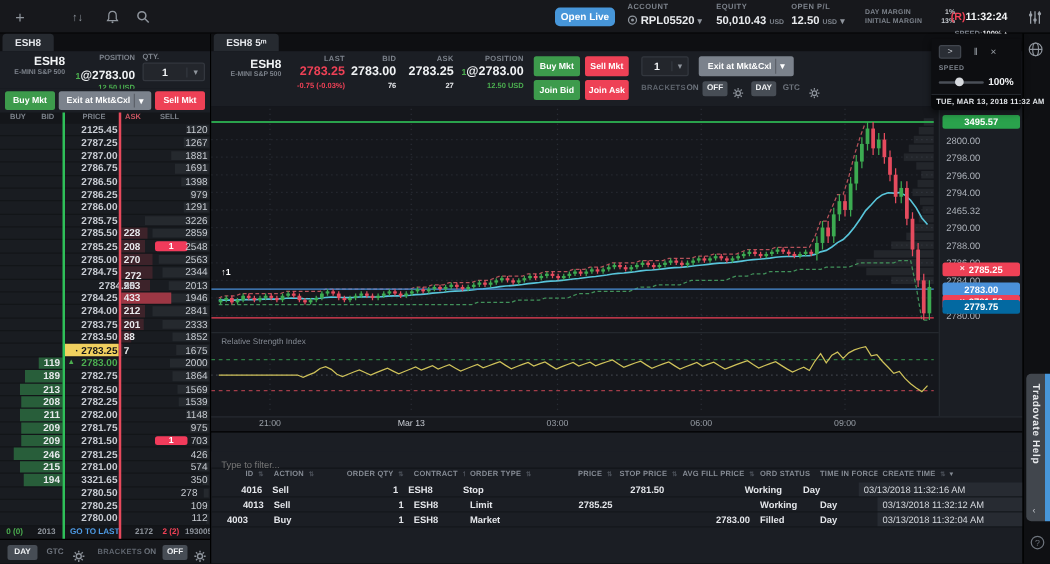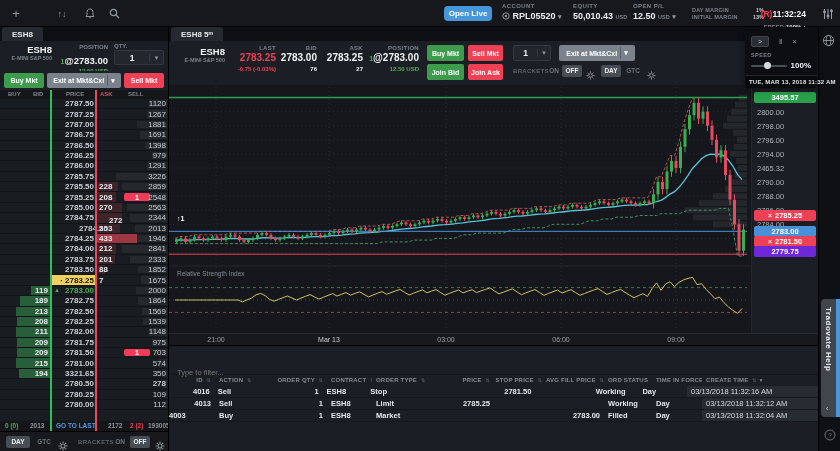--- a/index.html
+++ b/index.html
@@ -214,21 +214,21 @@
       <span class="abs" style="left:8px;top:1px;">BUY</span>
       <span class="abs" style="left:33px;top:1px;">BID</span>
       <span class="abs" style="left:66px;top:1px;">PRICE</span>
       <span class="abs" style="left:100px;top:1px;color:#c75561;">ASK</span>
       <span class="abs" style="left:128px;top:1px;">SELL</span>
     </div>
 
     <div id="ladder">
         <div class="lrow" style="height: 10.3871px;">
           <div style="position: absolute; right: 1px; top: 1px; bottom: 1px; width: 17.6485px; background: rgba(145, 155, 170, 0.1);"></div>
-          <div class="cell" style="left: 52px; width: 42px; justify-content: flex-end; color: rgb(201, 205, 212);">2787.50</div>
+          <div class="cell" style="left: 52px; width: 42px; justify-content: flex-end; color: rgb(201, 205, 212);">2125.45</div>
           <div class="cell" style="right: 2px; width: 34px; justify-content: flex-end; font-weight: normal; color: rgb(200, 204, 210);">1120</div>
         </div>
         <div class="lrow" style="height: 10.3871px;">
           <div style="position: absolute; right: 1px; top: 1px; bottom: 1px; width: 19.9648px; background: rgba(145, 155, 170, 0.1);"></div>
           <div class="cell" style="left: 52px; width: 42px; justify-content: flex-end; color: rgb(201, 205, 212);">2787.25</div>
           <div class="cell" style="right: 2px; width: 34px; justify-content: flex-end; font-weight: normal; color: rgb(200, 204, 210);">1267</div>
         </div>
         <div class="lrow" style="height: 10.3871px;">
           <div style="position: absolute; right: 1px; top: 1px; bottom: 1px; width: 29.64px; background: rgba(145, 155, 170, 0.1);"></div>
           <div class="cell" style="left: 52px; width: 42px; justify-content: flex-end; color: rgb(201, 205, 212);">2787.00</div>
@@ -277,21 +277,21 @@
         <div class="lrow" style="height: 10.3871px;">
           <div style="position: absolute; right: 1px; top: 1px; bottom: 1px; width: 40.3867px; background: rgba(145, 155, 170, 0.1);"></div>
           <div style="position: absolute; left: 97px; top: 0px; bottom: 0px; width: 24.6522px; background: rgba(190, 62, 78, 0.22);"></div>
           <div class="cell" style="left: 99px; width: 30px;">270</div>
           <div class="cell" style="left: 52px; width: 42px; justify-content: flex-end; color: rgb(201, 205, 212);">2785.00</div>
           <div class="cell" style="right: 2px; width: 34px; justify-content: flex-end; font-weight: normal; color: rgb(200, 204, 210);">2563</div>
         </div>
         <div class="lrow" style="height: 10.3871px;">
           <div style="position: absolute; right: 1px; top: 1px; bottom: 1px; width: 36.9358px; background: rgba(145, 155, 170, 0.1);"></div>
           <div style="position: absolute; left: 97px; top: 0px; bottom: 0px; width: 24.8348px; background: rgba(190, 62, 78, 0.22);"></div>
-          <div class="cell" style="left: 109px; width: 30px; margin-top: 6px;">272</div>
+          <div class="cell" style="left: 100px; width: 30px; margin-top: 6px;">272</div>
           <div class="cell" style="left: 52px; width: 42px; justify-content: flex-end; color: rgb(201, 205, 212);">2784.75</div>
           <div class="cell" style="right: 2px; width: 34px; justify-content: flex-end; font-weight: normal; color: rgb(200, 204, 210);">2344</div>
         </div>
         <div class="lrow" style="height: 10.3871px;">
           <div style="position: absolute; right: 1px; top: 1px; bottom: 1px; width: 31.72px; background: rgba(145, 155, 170, 0.1);"></div>
           <div style="position: absolute; left: 97px; top: 0px; bottom: 0px; width: 23.1px; background: rgba(190, 62, 78, 0.22);"></div>
           <div class="cell" style="left: 99px; width: 30px;">253</div>
           <div class="cell" style="left: 52px; width: 56px; justify-content: flex-end; color: rgb(201, 205, 212);">2784.50</div>
           <div class="cell" style="right: 2px; width: 34px; justify-content: flex-end; font-weight: normal; color: rgb(200, 204, 210);">2013</div>
         </div>
@@ -375,37 +375,44 @@
         </div>
         <div class="lrow" style="height: 10.3871px;">
           <div style="position: absolute; right: 1px; top: 1px; bottom: 1px; width: 11.0776px; background: rgba(145, 155, 170, 0.1);"></div>
           <div style="position: absolute; left: 16.56px; top: 0px; bottom: 0px; width: 33.44px; background: rgba(52, 150, 80, 0.55);"></div>
           <div class="cell" style="left: 10px; width: 38px; justify-content: flex-end;">209</div>
           <div class="cell" style="left: 52px; width: 42px; justify-content: flex-end; color: rgb(201, 205, 212);">2781.50</div>
           <div style="position: absolute; left: 124px; top: 1px; width: 26px; bottom: 1px; background: rgb(242, 59, 91); border-radius: 2px; color: rgb(255, 255, 255); font-size: 7px; font-weight: bold; display: flex; align-items: center; justify-content: center;">1</div>
           <div class="cell" style="right: 2px; width: 34px; justify-content: flex-end; font-weight: normal; color: rgb(200, 204, 210);">703</div>
         </div>
         <div class="lrow" style="height: 10.3871px;">
+          <div style="position: absolute; right: 1px; top: 1px; bottom: 1px; width: 6.71273px; background: rgba(145, 155, 170, 0.1);"></div>
+          <div style="position: absolute; left: 10.64px; top: 0px; bottom: 0px; width: 39.36px; background: rgba(52, 150, 80, 0.55);"></div>
+          <div class="cell" style="left: 10px; width: 38px; justify-content: flex-end;">246</div>
+          <div class="cell" style="left: 52px; width: 42px; justify-content: flex-end; color: rgb(201, 205, 212);">2781.25</div>
+          <div class="cell" style="right: 2px; width: 34px; justify-content: flex-end; font-weight: normal; color: rgb(200, 204, 210);">426</div>
+        </div>
+        <div class="lrow" style="height: 10.3871px;">
           <div style="position: absolute; right: 1px; top: 1px; bottom: 1px; width: 9.04485px; background: rgba(145, 155, 170, 0.1);"></div>
           <div style="position: absolute; left: 15.6px; top: 0px; bottom: 0px; width: 34.4px; background: rgba(52, 150, 80, 0.55);"></div>
           <div class="cell" style="left: 10px; width: 38px; justify-content: flex-end;">215</div>
           <div class="cell" style="left: 52px; width: 42px; justify-content: flex-end; color: rgb(201, 205, 212);">2781.00</div>
           <div class="cell" style="right: 2px; width: 34px; justify-content: flex-end; font-weight: normal; color: rgb(200, 204, 210);">574</div>
         </div>
         <div class="lrow" style="height: 10.3871px;">
           <div style="position: absolute; right: 1px; top: 1px; bottom: 1px; width: 5.51515px; background: rgba(145, 155, 170, 0.1);"></div>
           <div style="position: absolute; left: 18.96px; top: 0px; bottom: 0px; width: 31.04px; background: rgba(52, 150, 80, 0.55);"></div>
           <div class="cell" style="left: 10px; width: 38px; justify-content: flex-end;">194</div>
           <div class="cell" style="left: 52px; width: 42px; justify-content: flex-end; color: rgb(201, 205, 212);">3321.65</div>
           <div class="cell" style="right: 2px; width: 34px; justify-content: flex-end; font-weight: normal; color: rgb(200, 204, 210);">350</div>
         </div>
         <div class="lrow" style="height: 10.3871px;">
           <div style="position: absolute; right: 1px; top: 1px; bottom: 1px; width: 4.38061px; background: rgba(145, 155, 170, 0.1);"></div>
           <div class="cell" style="left: 52px; width: 42px; justify-content: flex-end; color: rgb(201, 205, 212);">2780.50</div>
-          <div class="cell" style="right: 2px; width: 34px; justify-content: flex-end; font-weight: bold; color: rgb(200, 204, 210);">278</div>
+          <div class="cell" style="right: 10px; width: 34px; justify-content: flex-end; font-weight: normal; color: rgb(200, 204, 210);">278</div>
         </div>
         <div class="lrow" style="height: 10.3871px;">
           <div style="position: absolute; right: 1px; top: 1px; bottom: 1px; width: 1.71758px; background: rgba(145, 155, 170, 0.1);"></div>
           <div class="cell" style="left: 52px; width: 42px; justify-content: flex-end; color: rgb(201, 205, 212);">2780.25</div>
           <div class="cell" style="right: 2px; width: 34px; justify-content: flex-end; font-weight: normal; color: rgb(200, 204, 210);">109</div>
         </div>
         <div class="lrow" style="height: 10.3871px;">
           <div style="position: absolute; right: 1px; top: 1px; bottom: 1px; width: 1.76485px; background: rgba(145, 155, 170, 0.1);"></div>
           <div class="cell" style="left: 52px; width: 42px; justify-content: flex-end; color: rgb(201, 205, 212);">2780.00</div>
           <div class="cell" style="right: 2px; width: 34px; justify-content: flex-end; font-weight: normal; color: rgb(200, 204, 210);">112</div>
@@ -859,21 +866,21 @@
             <span class="x">×</span>
             <span>2785.25</span>
           </div>
           <div class="pbadge" style="top: 140.82px; background: rgb(74, 144, 217);">
             <span>2783.00</span>
           </div>
           <div class="pbadge" style="top: 151.38px; background: rgb(239, 65, 86);">
             <span class="x">×</span>
             <span>2781.50</span>
           </div>
-          <div class="pbadge" style="top: 161px; background: #6d28d9;">
+          <div class="pbadge" style="top: 155px; background: #0369a1;">
             <span>2779.75</span>
           </div>
         </div>
       <div id="xstrip">
           <div class="xlab" style="left: 47px;">21:00</div>
           <div class="xlab" style="left: 160px; color: rgb(201, 205, 212);">Mar 13</div>
           <div class="xlab" style="left: 277px;">03:00</div>
           <div class="xlab" style="left: 392px;">06:00</div>
           <div class="xlab" style="left: 507px;">09:00</div>
         </div>
@@ -936,21 +943,21 @@
           <div class="ocell" style="width: 45px; text-align: left; padding: 0px 0px 0px 4px;">ESH8</div>
           <div class="ocell" style="width: 62px; text-align: left; padding: 0px 0px 0px 4px;">Limit</div>
           <div class="ocell" style="width: 60px; text-align: right; padding: 0px 4px 0px 0px;">2785.25</div>
           <div class="ocell" style="width: 52px; text-align: right; padding: 0px 4px 0px 0px;"></div>
           <div class="ocell" style="width: 58px; text-align: right; padding: 0px 4px 0px 0px;"></div>
           <div class="ocell" style="width: 48px; text-align: left; padding: 0px 0px 0px 4px;">Working</div>
           <div class="ocell" style="width: 50px; text-align: left; padding: 0px 0px 0px 4px;">Day</div>
           <div class="ocell ct" style="width: 117px; text-align: left; padding: 0px 0px 0px 4px;">03/13/2018 11:32:12 AM</div>
         </div>
         <div class="orow">
-          <div class="ocell" style="width: 46px; text-align: left; padding: 0px 4px 0px 0px;">4003</div>
+          <div class="ocell" style="width: 46px; text-align: center; padding: 0px 4px 0px 0px;">4003</div>
           <div class="ocell" style="width: 62px; text-align: left; padding: 0px 0px 0px 4px;">Buy</div>
           <div class="ocell" style="width: 50px; text-align: right; padding: 0px 4px 0px 0px;">1</div>
           <div class="ocell" style="width: 45px; text-align: left; padding: 0px 0px 0px 4px;">ESH8</div>
           <div class="ocell" style="width: 62px; text-align: left; padding: 0px 0px 0px 4px;">Market</div>
           <div class="ocell" style="width: 60px; text-align: right; padding: 0px 4px 0px 0px;"></div>
           <div class="ocell" style="width: 52px; text-align: right; padding: 0px 4px 0px 0px;"></div>
           <div class="ocell" style="width: 58px; text-align: right; padding: 0px 4px 0px 0px;">2783.00</div>
           <div class="ocell" style="width: 48px; text-align: left; padding: 0px 0px 0px 4px;">Filled</div>
           <div class="ocell" style="width: 50px; text-align: left; padding: 0px 0px 0px 4px;">Day</div>
           <div class="ocell ct" style="width: 117px; text-align: left; padding: 0px 0px 0px 4px;">03/13/2018 11:32:04 AM</div>

